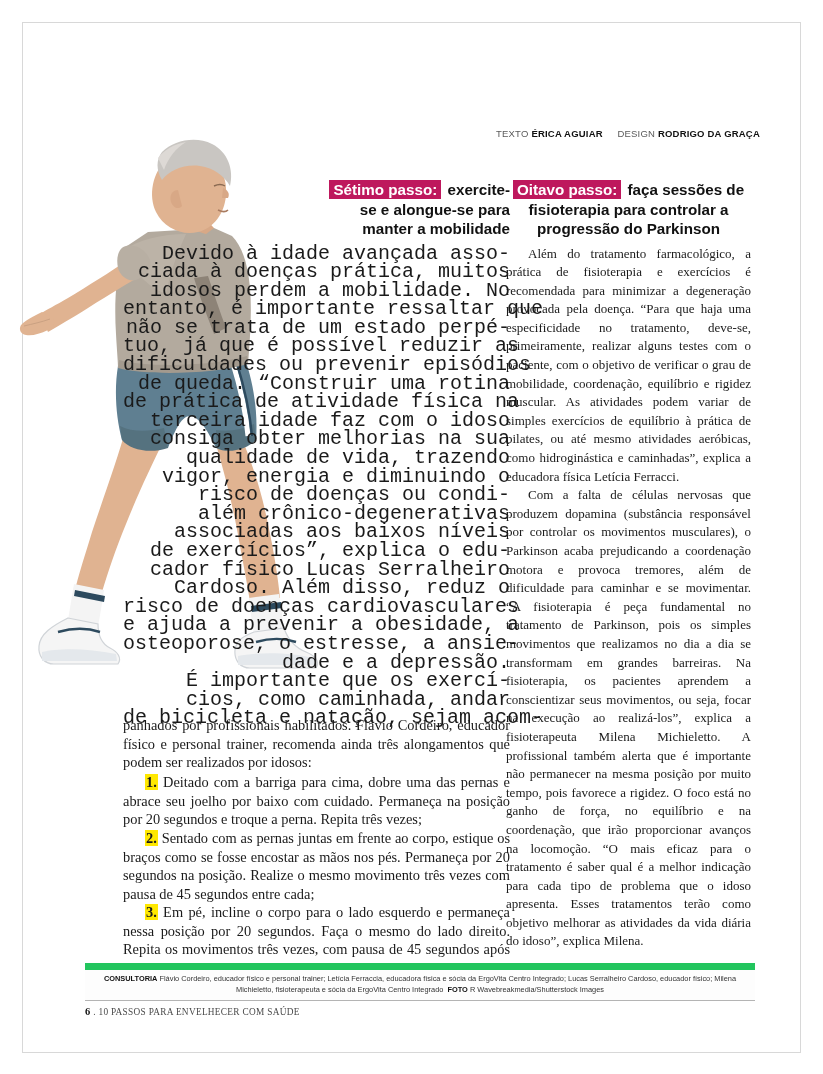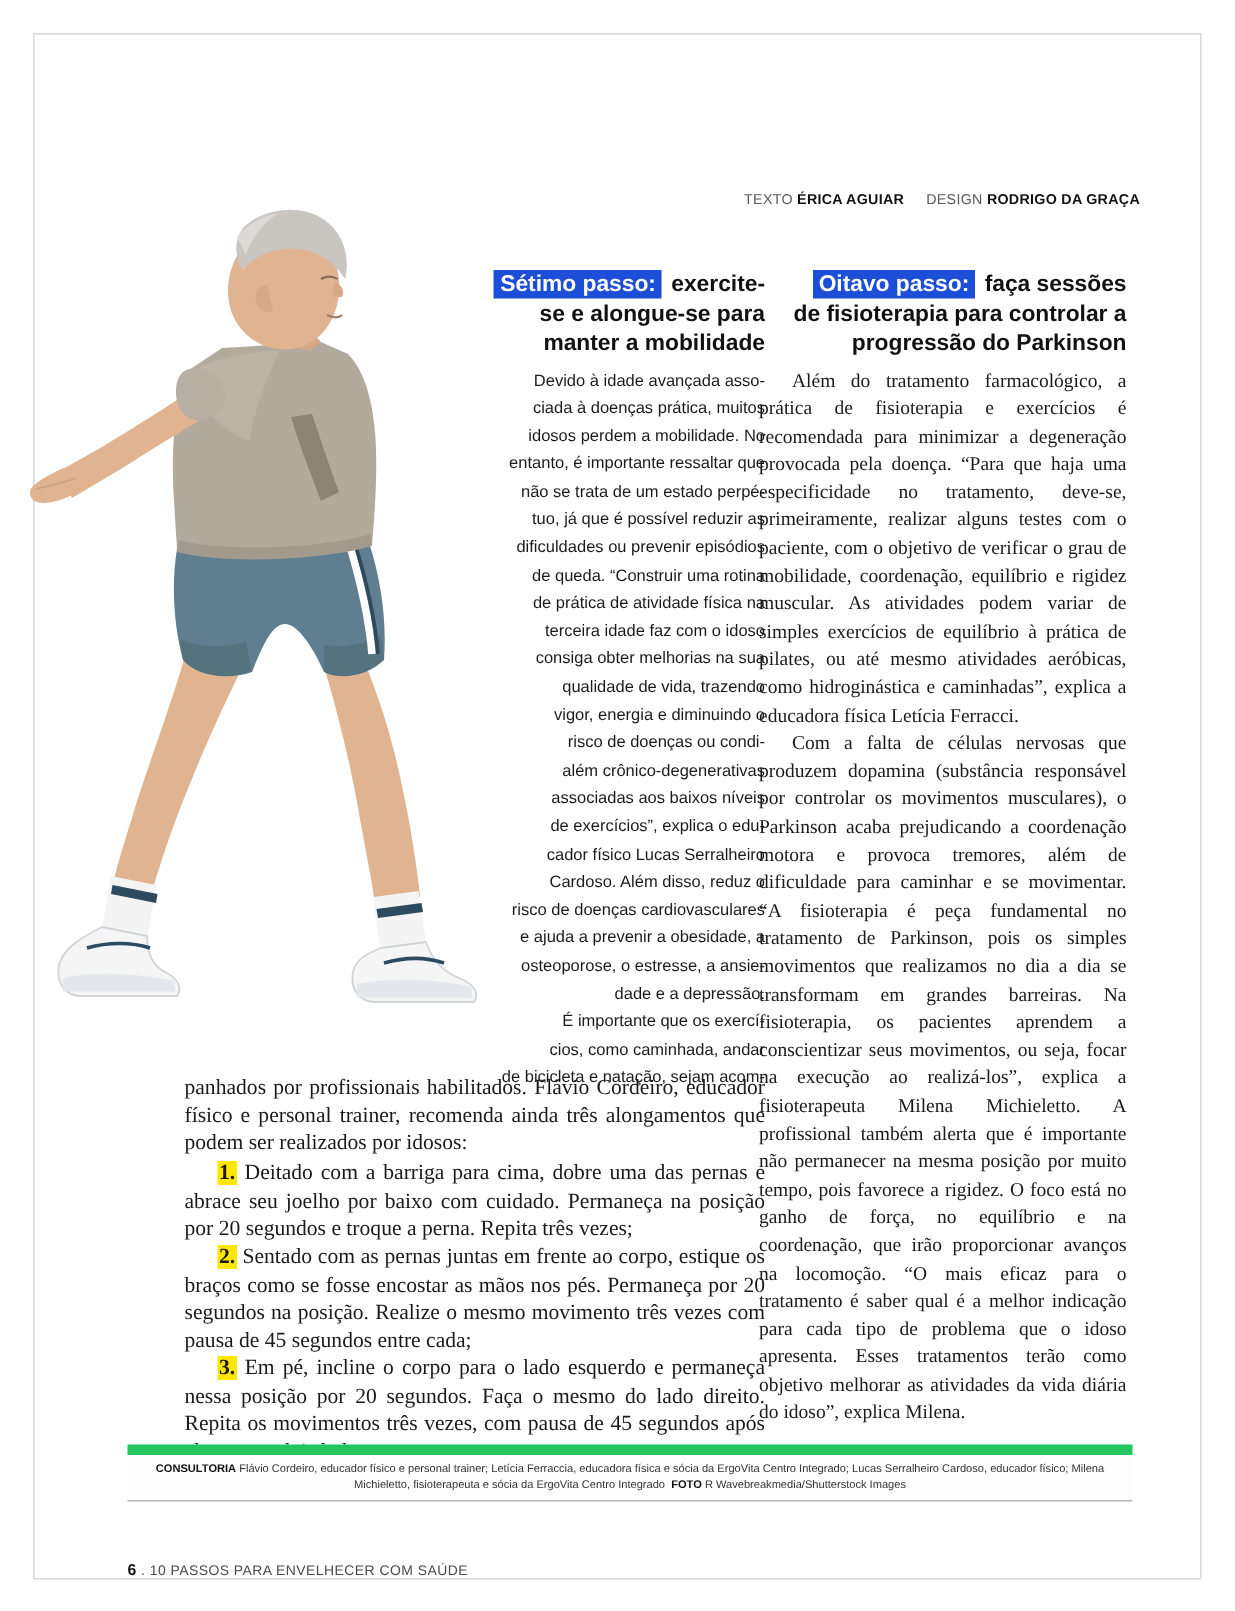--- a/index.html
+++ b/index.html
@@ -75,43 +75,43 @@
 
   .headline {
     font-family: "Liberation Sans", sans-serif;
     font-weight: bold;
     font-size: 15.2px;
     line-height: 19.5px;
     color: #111;
     margin: 0 0 6px 0;
   }
   .col-left .headline { text-align: right; padding-left: 196px; }
-  .col-right .headline { text-align: right; margin-left: 23px; }
+  .col-right .headline { text-align: center; }
   .hl-mark {
-    background: #1d4ed8;
+    background: #be185d;
     color: #ffffff;
     padding: 1px 4px 1px 4px;
     margin-right: 2px;
   }
 
   .body-p {
     font-family: "Liberation Serif", serif;
     font-size: 13px;
     line-height: 18.6px;
     margin: 0;
     text-indent: 22px;
     text-align: justify;
     hyphens: manual;
   }
 
   
   .wrap-text {
     text-align: right;
-    font-family: Liberation Sans, sans-serif;
-    font-size: 11px;
+    font-family: Liberation Mono, monospace;
+    font-size: 20px;
     line-height: 18.6px;
   }
   .wrap-text .ln { display: block; white-space: nowrap; }
 
   .full-p {
     position: absolute;
     left: 123px;
     width: 387px;
     font-family: "Liberation Serif", serif;
     font-size: 14.4px;
@@ -143,25 +143,24 @@
     color: #333;
     text-align: center;
     padding: 0 6px;
   }
   .footbox-inner b { color: #111; }
 
   .pagefoot {
     position: absolute;
     left: 85px;
     top: 1006px;
-    font-family: Liberation Sans, sans-serif;
+    font-family: Liberation Serif, serif;
     font-size: 9.3px;
     letter-spacing: 0.3px;
     color: #4a4a4a;
-    margin-top: 35px;
   }
   .pagefoot .pg { font-weight: bold; color: #111; font-size: 10.5px; }
 </style>
 </head>
 <body>
 
 <div class="page">
 
   <div class="frame-line frame-left"></div>
   <div class="frame-line frame-right"></div>

